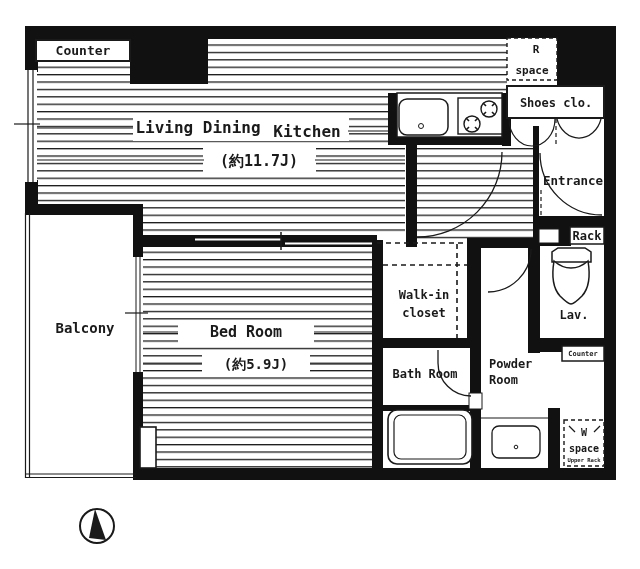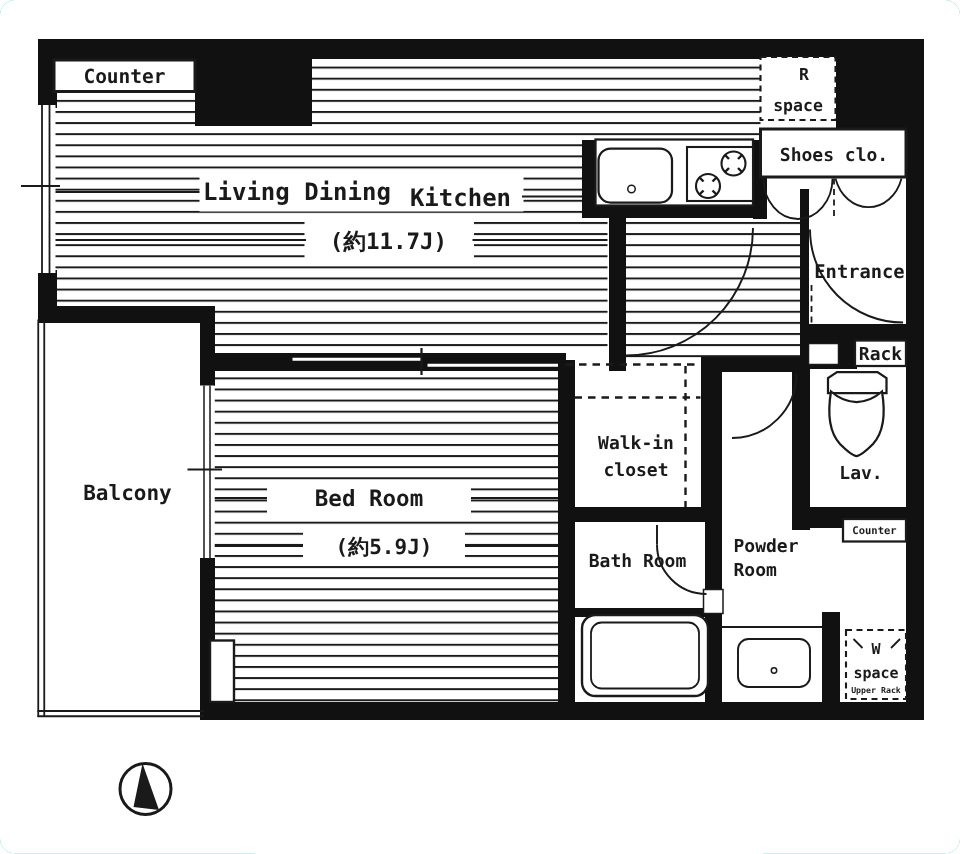--- a/index.html
+++ b/index.html
@@ -1,16 +1,16 @@
 <!DOCTYPE html>
 <html><head>
 <meta charset="utf-8">
 <style>
   html,body{margin:0;padding:0;background:#fff;}
-  .wrap{position:relative;width:640px;height:569px;background:#14b8a6;overflow:hidden;border-radius:10px;}
+  .wrap{position:relative;width:640px;height:569px;background:#14b8a6;overflow:hidden;}
   svg{display:block;}
   .t{font-family:"DejaVu Sans Mono", monospace;font-weight:bold;fill:#1a1a1a;}
   .wall{fill:#111;}
   .fx{fill:#fff;stroke:#1a1a1a;}
   .ln{stroke:#1a1a1a;fill:none;}
 </style>
 </head>
 <body>
 
 <div class="wrap">

